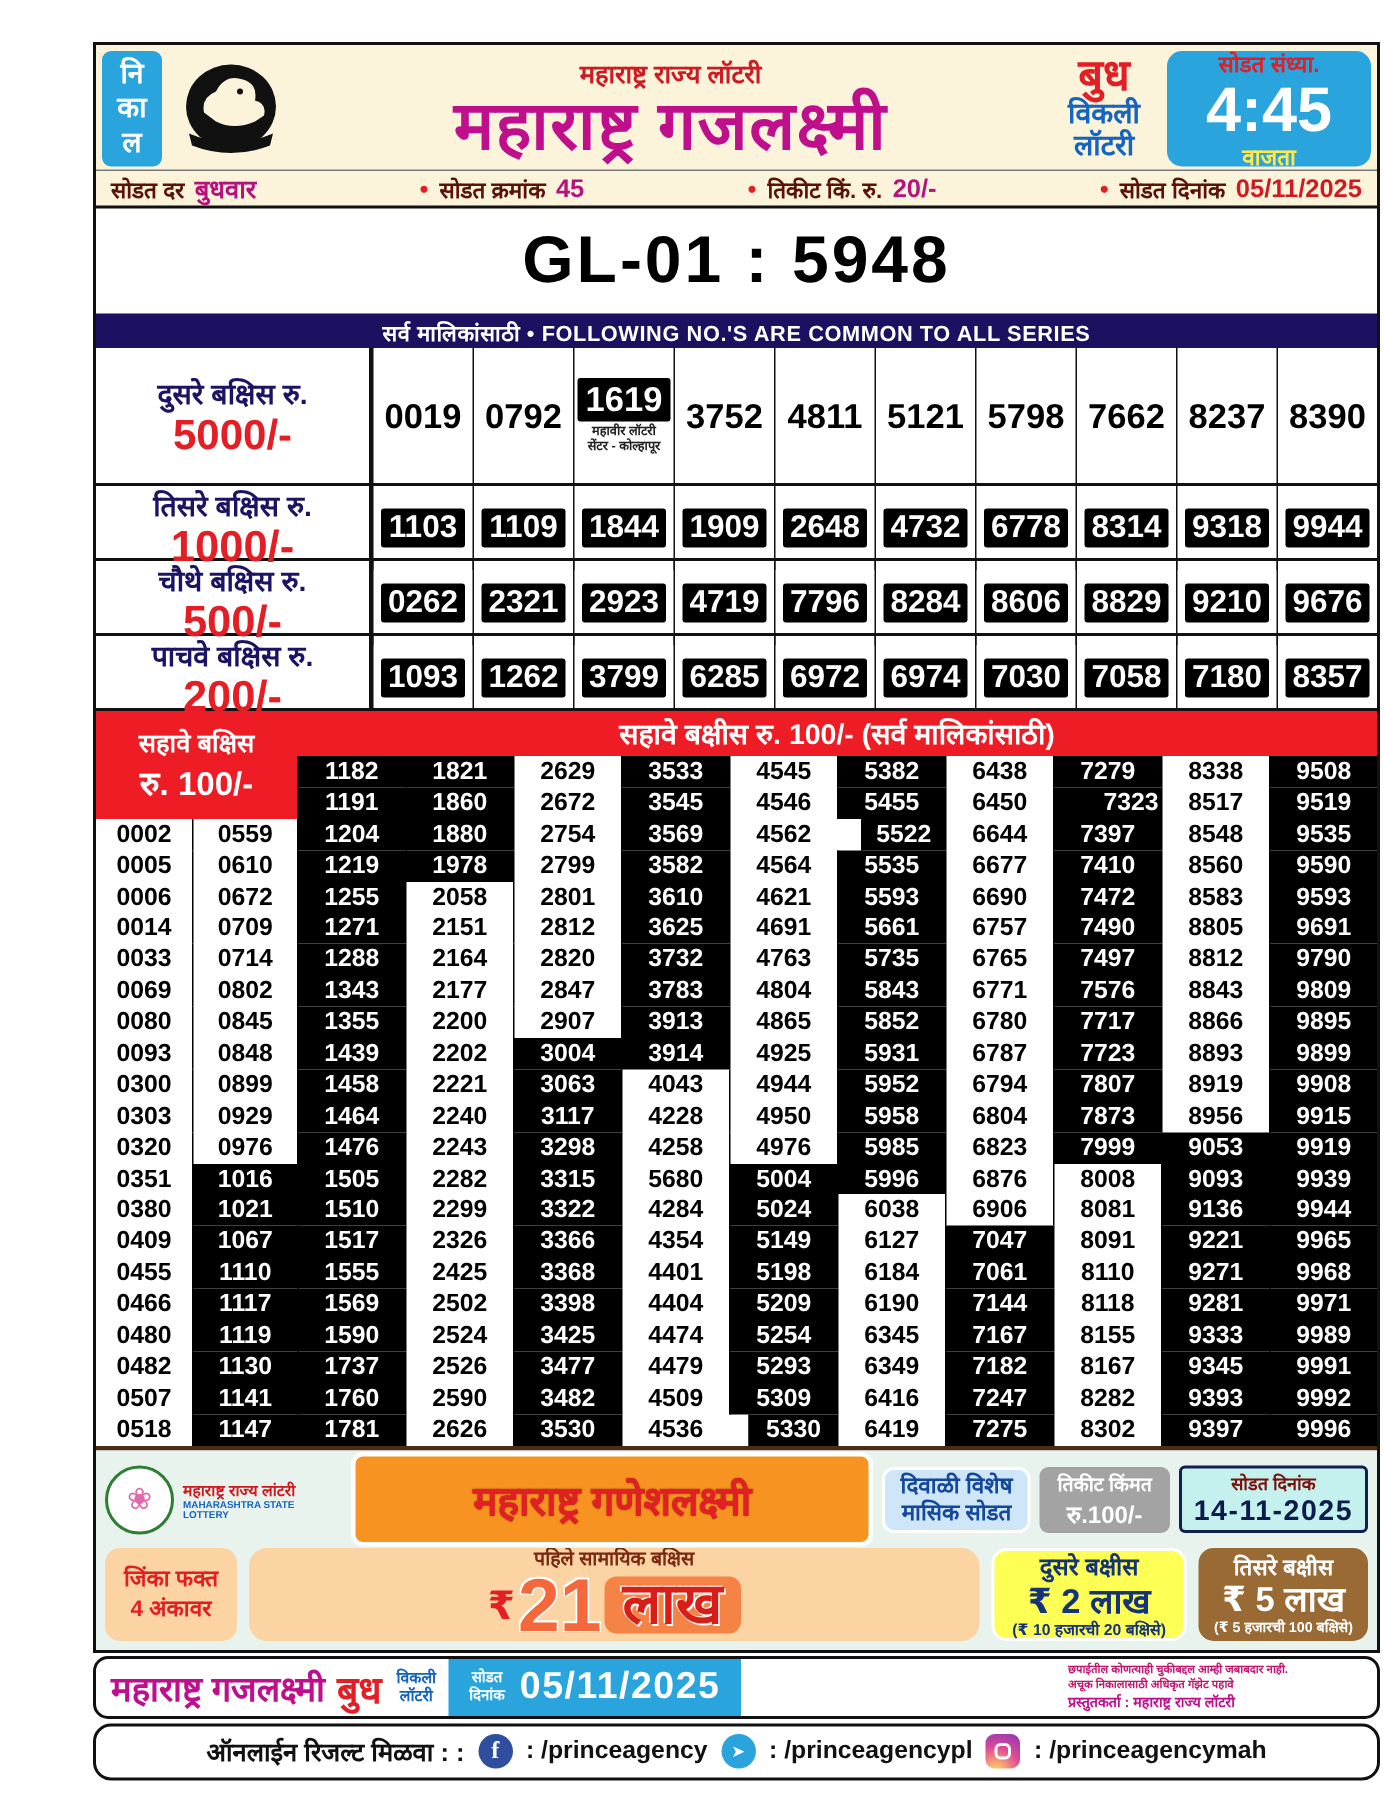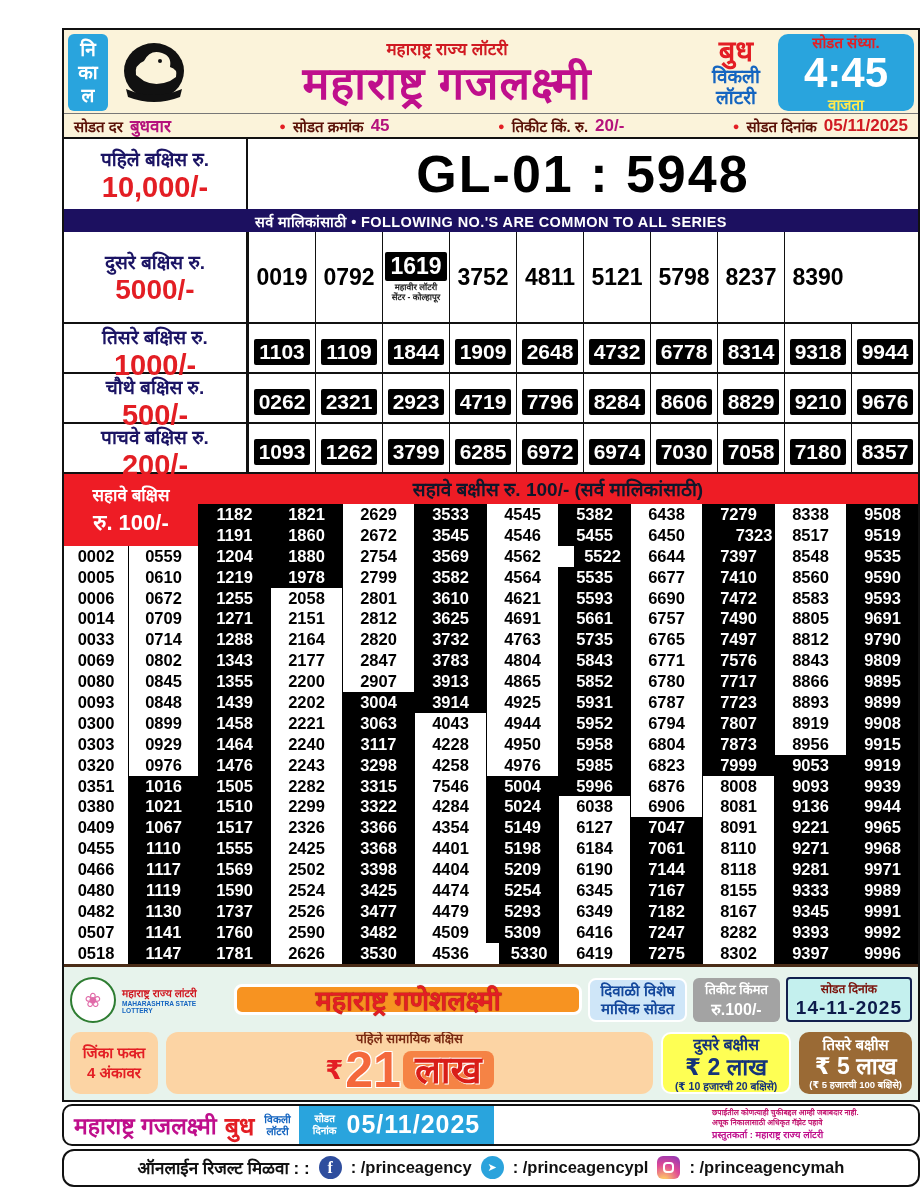--- a/index.html
+++ b/index.html
@@ -33,54 +33,54 @@
   .iv { color:#b5127c; font-weight:900; font-size:17px; }
   .ired { color:#d01a22; }
   .dot { color:#e31e24; font-size:11px; }
   .sp { flex:1; }
 
   
   .prize1 { display:flex; height:70px; }
   .plabel { width:184px; border-right:2px solid #111; display:flex; flex-direction:column; align-items:center; justify-content:center; }
   .pl1 { color:#1b1464; font-weight:bold; font-size:19px; }
   .pl2 { color:#e31e24; font-weight:900; font-size:29px; line-height:1.05; }
-  .p1num { flex:1; display:flex; align-items:center; justify-content:center; font-weight:900; font-size:52px; letter-spacing:2px; color:#000; }
+  .p1num { flex:1; display:flex; align-items:center; justify-content:center; font-weight:900; font-size:44px; letter-spacing:2px; color:#000; }
 
   
   .navybar { background:#1c1060; color:#fff; height:23px; display:flex; align-items:center; justify-content:center; font-weight:bold; font-size:14.5px; letter-spacing:.4px; }
 
   
   .prow { display:grid; grid-template-columns:184px repeat(10,1fr); height:50px; border-top:2px solid #111; }
   .prow.tall { height:90px; border-top:none; }
   .prow .plabel { width:auto; grid-column:1; }
   .prow.tall .pl2 { font-size:28px; }
   .pcell { border-left:1px solid #111; display:flex; flex-direction:column; align-items:center; justify-content:center; }
   .pnum { font-weight:900; font-size:23px; color:#000; }
   .chip { background:#000; color:#fff; font-weight:900; font-size:21px; padding:1px 5px; border-radius:2px; }
   .prow.tall .chip { font-size:23px; }
   .pnote { font-size:8.5px; font-weight:bold; color:#222; line-height:1.15; text-align:center; margin-top:2px; }
 
   
   .sixgrid { display:grid; grid-template-columns:64px 70px repeat(10,1fr); grid-template-rows:30px repeat(22,20.9px); border-top:2px solid #111; border-bottom:3px solid #4a2c17; }
-  .gbanner { grid-column:3/13; grid-row:1; background:#ee1c25; color:#0f172a; font-weight:900; font-size:19px; display:flex; align-items:center; justify-content:center; }
+  .gbanner { grid-column:3/13; grid-row:1; background:#ee1c25; color:#ffffff; font-weight:900; font-size:19px; display:flex; align-items:center; justify-content:center; }
   .gredbox { grid-column:1/3; grid-row:1/4; background:#ee1c25; color:#fff; display:flex; flex-direction:column; align-items:center; justify-content:center; }
   .grb1 { font-weight:bold; font-size:17px; }
   .grb2 { font-weight:900; font-size:22px; }
   .gcell { display:flex; align-items:center; justify-content:center; font-weight:bold; font-size:16.5px; color:#000; }
   .gcell.bl { border-left:1px solid #000; }
   .gcell.on { background:#000; color:#fff; }
 
   
   .promo { background:#e7f3ec; padding:5px 6px 6px 6px; }
   .prowA { display:flex; align-items:center; gap:6px; height:56px; }
   .lotus { width:46px; height:46px; border-radius:50%; background:#fff; border:2px solid #2e7d32; display:flex; align-items:center; justify-content:center; font-size:20px; color:#e06aa8; flex:none; }
   .logotxt { width:106px; display:flex; flex-direction:column; }
   .lt1 { color:#d01a22; font-weight:bold; font-size:10.5px; }
   .lt2 { color:#1565c0; font-weight:bold; font-size:6.6px; }
-  .brandbox { flex:1; background:#f79321; border:3px solid #fff; border-radius:8px; height:31px; display:flex; align-items:center; justify-content:center; color:#e31e24; font-weight:900; font-size:27px; text-shadow:0 0 1px #7a1a00; }
+  .brandbox { flex:1; background:#f79321; border:3px solid #fff; border-radius:8px; height:63px; display:flex; align-items:center; justify-content:center; color:#e31e24; font-weight:900; font-size:27px; text-shadow:0 0 1px #7a1a00; }
   .specialbox { background:#cfe6f8; border:2px solid #fff; border-radius:8px; padding:2px 10px; text-align:center; color:#14489c; font-weight:900; font-size:15px; line-height:1.2; }
   .ticketbox { background:#a3a3a3; border-radius:6px; padding:2px 12px; text-align:center; color:#fff; font-weight:900; }
   .tb1 { font-size:13px; } .tb2 { font-size:16px; }
   .datebox { background:#c4f0ee; border:2px solid #13204e; border-radius:4px; padding:1px 8px; text-align:center; }
   .db1 { color:#7a120b; font-weight:bold; font-size:12px; }
   .db2 { color:#0d1b4b; font-weight:900; font-size:19px; letter-spacing:1px; }
   .prowB { display:flex; align-items:stretch; gap:8px; height:62px; margin-top:4px; }
   .winpill { background:#fcd4a4; border-radius:10px; width:88px; display:flex; flex-direction:column; align-items:center; justify-content:center; color:#e31e24; font-weight:900; font-size:15px; line-height:1.3; flex:none; }
   .centerpiece { flex:1; background:#fcd4a4; border-radius:12px; display:flex; flex-direction:column; align-items:center; justify-content:center; overflow:hidden; }
   .cp-head { color:#7a2a12; font-weight:bold; font-size:13px; line-height:1; margin-top:2px; }
@@ -160,24 +160,20 @@
       <span class="dot">●</span>
       <span class="il">तिकीट किं. रु.</span>
       <span class="iv">20/-</span>
       <span class="sp"></span>
       <span class="dot">●</span>
       <span class="il">सोडत दिनांक</span>
       <span class="iv ired">05/11/2025</span>
     </div>
 
     <div class="prize1">
-      <div class="plabel">
-        <div class="pl1">पहिले बक्षिस रु.</div>
-        <div class="pl2">10,000/-</div>
-      </div>
       <div class="p1num">GL-01 : 5948</div>
     </div>
 
     <div class="navybar">सर्व मालिकांसाठी   •   FOLLOWING NO.'S ARE COMMON TO ALL SERIES</div>
 
     <div>
         <div class="prow tall">
           <div class="plabel">
             <div class="pl1">दुसरे बक्षिस रु.</div>
             <div class="pl2">5000/-</div>
@@ -199,20 +195,23 @@
             <span class="pnum">3752</span>
           </div>
           <div class="pcell">
             <span class="pnum">4811</span>
           </div>
           <div class="pcell">
             <span class="pnum">5121</span>
           </div>
           <div class="pcell">
             <span class="pnum">5798</span>
+          </div>
+          <div class="pcell">
+            <span class="pnum">7662</span>
           </div>
           <div class="pcell">
             <span class="pnum">8237</span>
           </div>
           <div class="pcell">
             <span class="pnum">8390</span>
           </div>
         </div>
         <div class="prow">
           <div class="plabel">
@@ -442,21 +441,21 @@
         <div class="gcell on bl" style="grid-area: 5 / 6;">3582</div>
         <div class="gcell on bl" style="grid-area: 6 / 6;">3610</div>
         <div class="gcell on bl" style="grid-area: 7 / 6;">3625</div>
         <div class="gcell on bl" style="grid-area: 8 / 6;">3732</div>
         <div class="gcell on bl" style="grid-area: 9 / 6;">3783</div>
         <div class="gcell on bl" style="grid-area: 10 / 6;">3913</div>
         <div class="gcell on bl" style="grid-area: 11 / 6;">3914</div>
         <div class="gcell bl" style="grid-area: 12 / 6;">4043</div>
         <div class="gcell bl" style="grid-area: 13 / 6;">4228</div>
         <div class="gcell bl" style="grid-area: 14 / 6;">4258</div>
-        <div class="gcell bl" style="grid-area: 15 / 6;">7546</div>
+        <div class="gcell bl" style="grid-area: 15 / 6;">5680</div>
         <div class="gcell bl" style="grid-area: 16 / 6;">4284</div>
         <div class="gcell bl" style="grid-area: 17 / 6;">4354</div>
         <div class="gcell bl" style="grid-area: 18 / 6;">4401</div>
         <div class="gcell bl" style="grid-area: 19 / 6;">4404</div>
         <div class="gcell bl" style="grid-area: 20 / 6;">4474</div>
         <div class="gcell bl" style="grid-area: 21 / 6;">4479</div>
         <div class="gcell bl" style="grid-area: 22 / 6;">4509</div>
         <div class="gcell bl" style="grid-area: 23 / 6;">4536</div>
         <div class="gcell bl" style="grid-area: 2 / 7;">4545</div>
         <div class="gcell bl" style="grid-area: 3 / 7;">4546</div>

